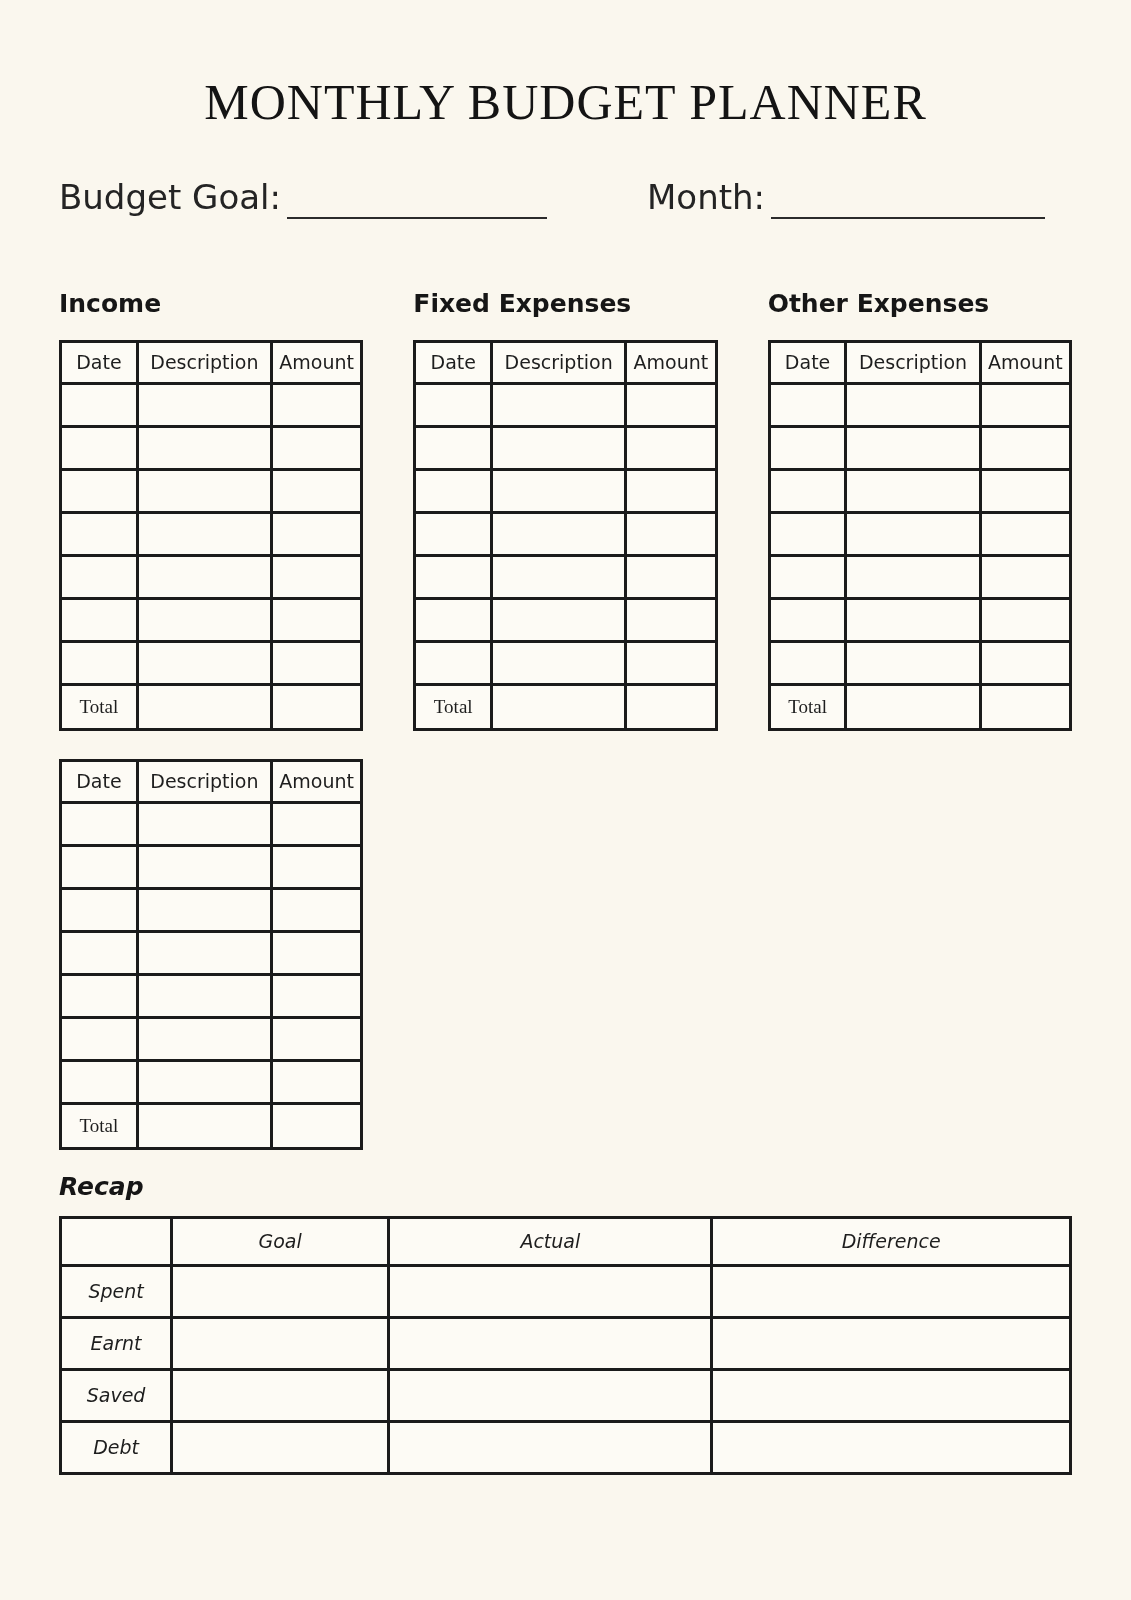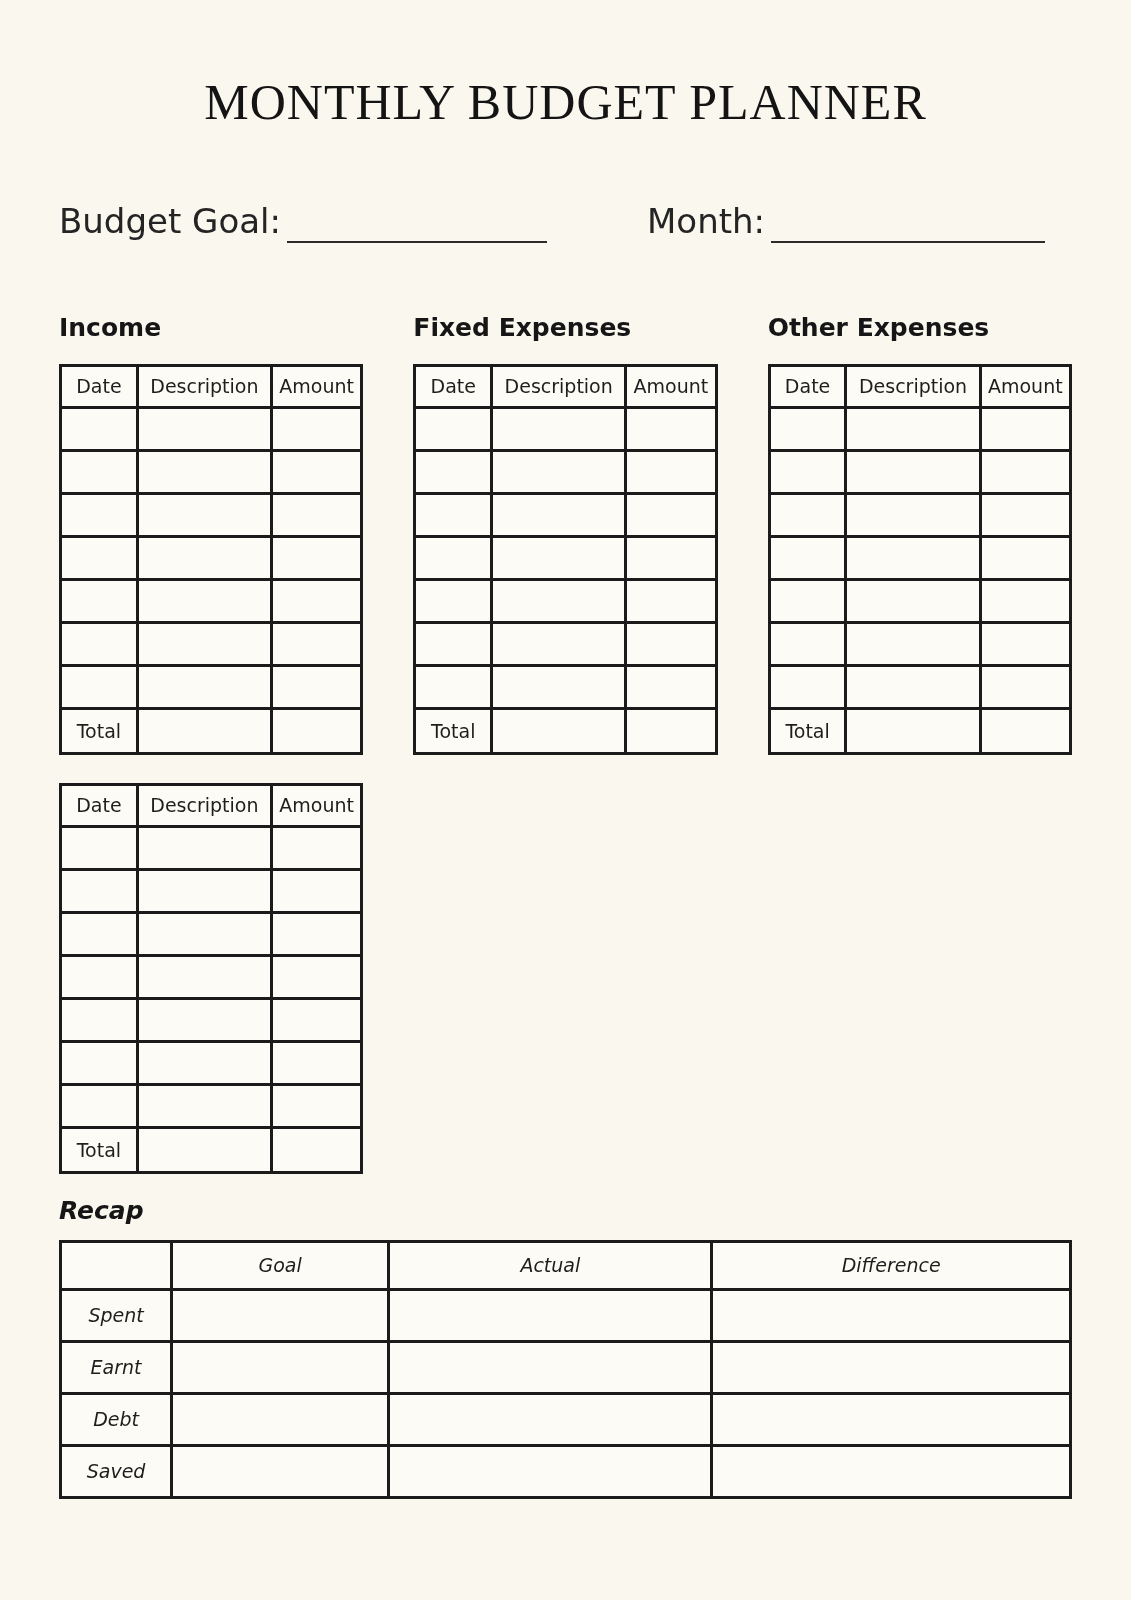--- a/index.html
+++ b/index.html
@@ -25,21 +25,21 @@
     padding-top:72px;
     line-height:1.2;
   }
   .fields{
     display:flex;
     align-items:flex-end;
     margin-top:44px;
   }
   .field{display:flex;align-items:flex-end;}
   .field-goal{width:488px;}
-  .field-month{flex:1;margin-left:100px;margin-right:27px;margin-top:24px;}
+  .field-month{flex:1;margin-left:100px;margin-right:27px;}
   .field-label{
     font-size:34px;
     color:#242424;
     white-space:nowrap;
     line-height:1.25;
   }
   .field-line{
     flex:1;
     border-bottom:2px solid #2B2B2B;
     height:34px;
@@ -70,21 +70,21 @@
     font-size:19px;
     font-weight:normal;
     text-align:center;
     vertical-align:middle;
     color:var(--text);
     padding:0;
     overflow:hidden;
   }
   .entry-table thead tr{height:42px;}
   .entry-table tbody tr{height:43px;}
-  .entry-table tfoot tr{height:45px;}
+  .entry-table tfoot tr{height:45px;font-family:Liberation Serif, serif;}
   .recap{margin-top:22px;font-style:italic;}
   .recap .section-title{margin-bottom:14px;}
   .recap-table thead tr{height:48px;}
   .recap-table tbody tr{height:52px;}
 </style>
 </head>
 <body>
 
 <div class="page">
 
@@ -376,27 +376,27 @@
           <td></td>
           <td></td>
         </tr>
         <tr>
           <td>Earnt</td>
           <td></td>
           <td></td>
           <td></td>
         </tr>
         <tr>
-          <td>Debt</td>
+          <td>Saved</td>
           <td></td>
           <td></td>
           <td></td>
         </tr>
         <tr>
-          <td>Saved</td>
+          <td>Debt</td>
           <td></td>
           <td></td>
           <td></td>
         </tr>
       </tbody>
     </table>
   </section>
 
 </div>
 

